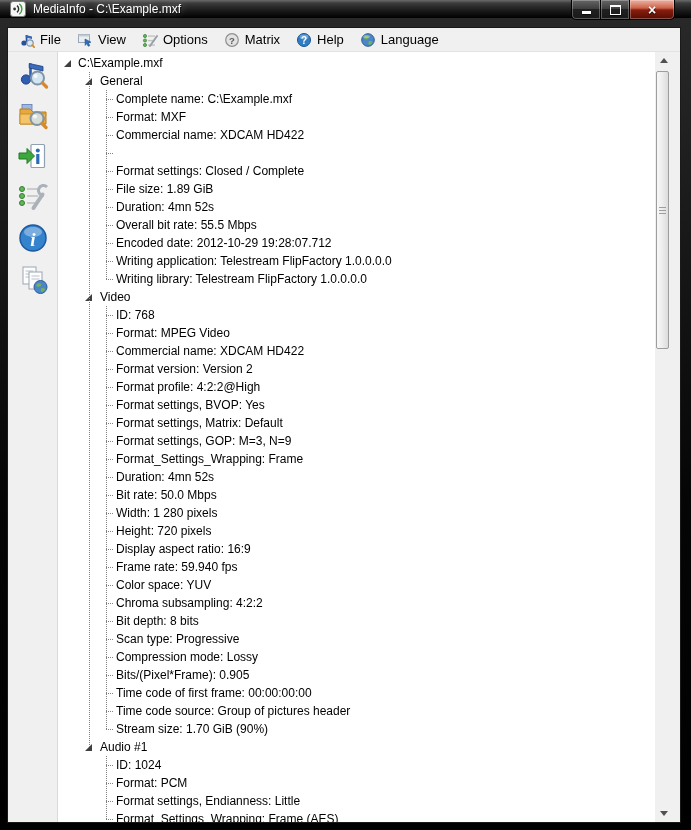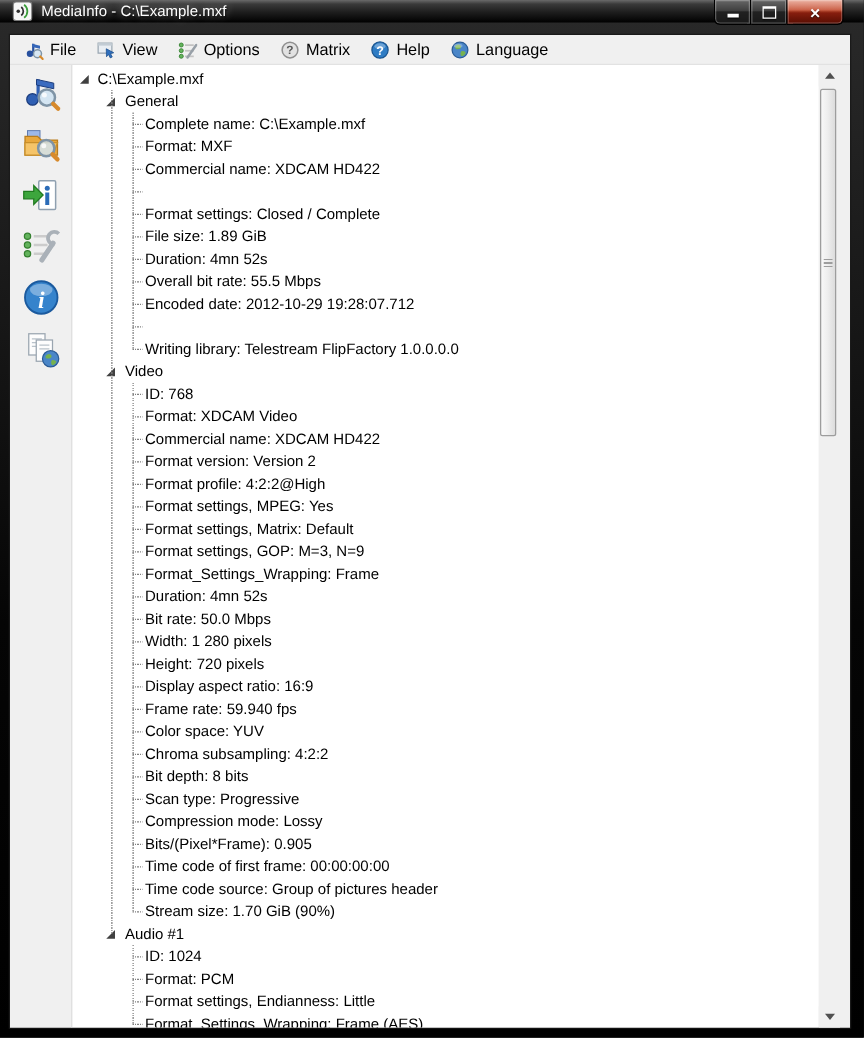--- a/index.html
+++ b/index.html
@@ -241,44 +241,47 @@
           </div>
           <div class="tree-row" style="top: 146px;">
             <span class="tree-label" style="left: 58px;">Duration: 4mn 52s</span>
           </div>
           <div class="tree-row" style="top: 164px;">
             <span class="tree-label" style="left: 58px;">Overall bit rate: 55.5 Mbps</span>
           </div>
           <div class="tree-row" style="top: 182px;">
             <span class="tree-label" style="left: 58px;">Encoded date: 2012-10-29 19:28:07.712</span>
           </div>
+          <div class="tree-row" style="top: 200px;">
+            <span class="tree-label" style="left: 58px;">Writing application: Telestream FlipFactory 1.0.0.0.0</span>
+          </div>
           <div class="tree-row" style="top: 218px;">
             <span class="tree-label" style="left: 58px;">Writing library: Telestream FlipFactory 1.0.0.0.0</span>
           </div>
           <div class="tree-row" style="top: 236px;">
             <span class="arrow" style="left: 27px;"></span>
             <span class="tree-label" style="left: 42px;">Video</span>
           </div>
           <div class="tree-row" style="top: 254px;">
             <span class="tree-label" style="left: 58px;">ID: 768</span>
           </div>
           <div class="tree-row" style="top: 272px;">
-            <span class="tree-label" style="left: 58px;">Format: XDCAM Video</span>
+            <span class="tree-label" style="left: 58px;">Format: MPEG Video</span>
           </div>
           <div class="tree-row" style="top: 290px;">
             <span class="tree-label" style="left: 58px;">Commercial name: XDCAM HD422</span>
           </div>
           <div class="tree-row" style="top: 308px;">
             <span class="tree-label" style="left: 58px;">Format version: Version 2</span>
           </div>
           <div class="tree-row" style="top: 326px;">
             <span class="tree-label" style="left: 58px;">Format profile: 4:2:2@High</span>
           </div>
           <div class="tree-row" style="top: 344px;">
-            <span class="tree-label" style="left: 58px;">Format settings, MPEG: Yes</span>
+            <span class="tree-label" style="left: 58px;">Format settings, BVOP: Yes</span>
           </div>
           <div class="tree-row" style="top: 362px;">
             <span class="tree-label" style="left: 58px;">Format settings, Matrix: Default</span>
           </div>
           <div class="tree-row" style="top: 380px;">
             <span class="tree-label" style="left: 58px;">Format settings, GOP: M=3, N=9</span>
           </div>
           <div class="tree-row" style="top: 398px;">
             <span class="tree-label" style="left: 58px;">Format_Settings_Wrapping: Frame</span>
           </div>

